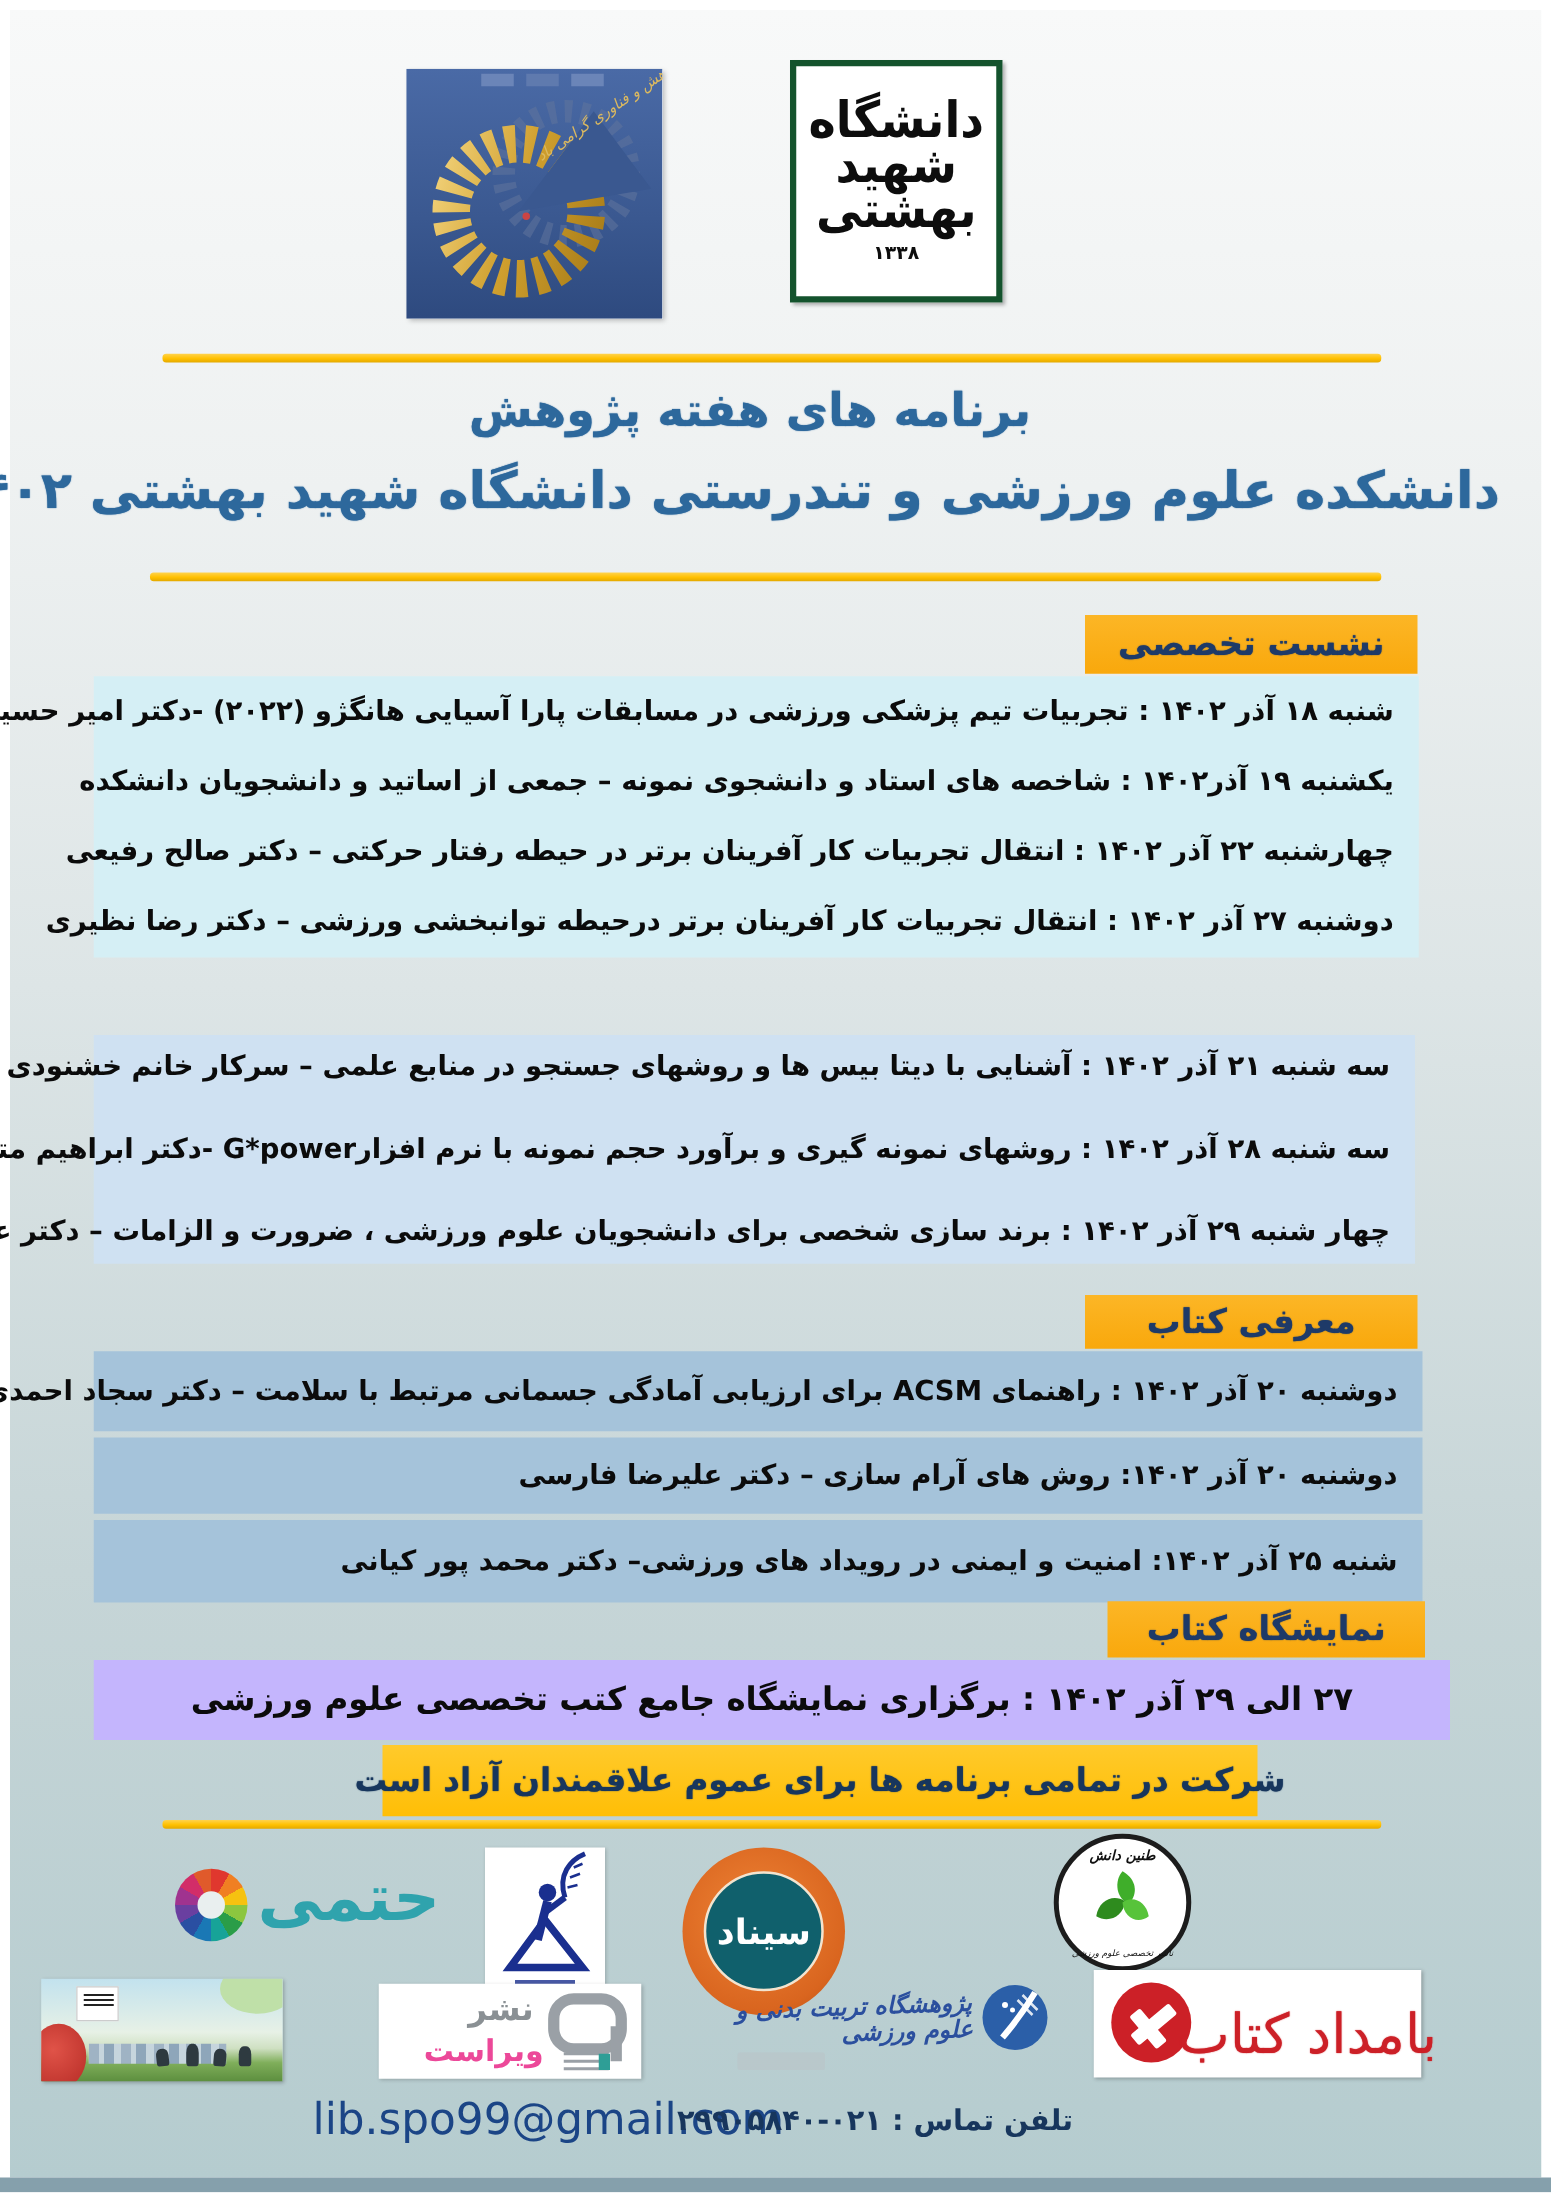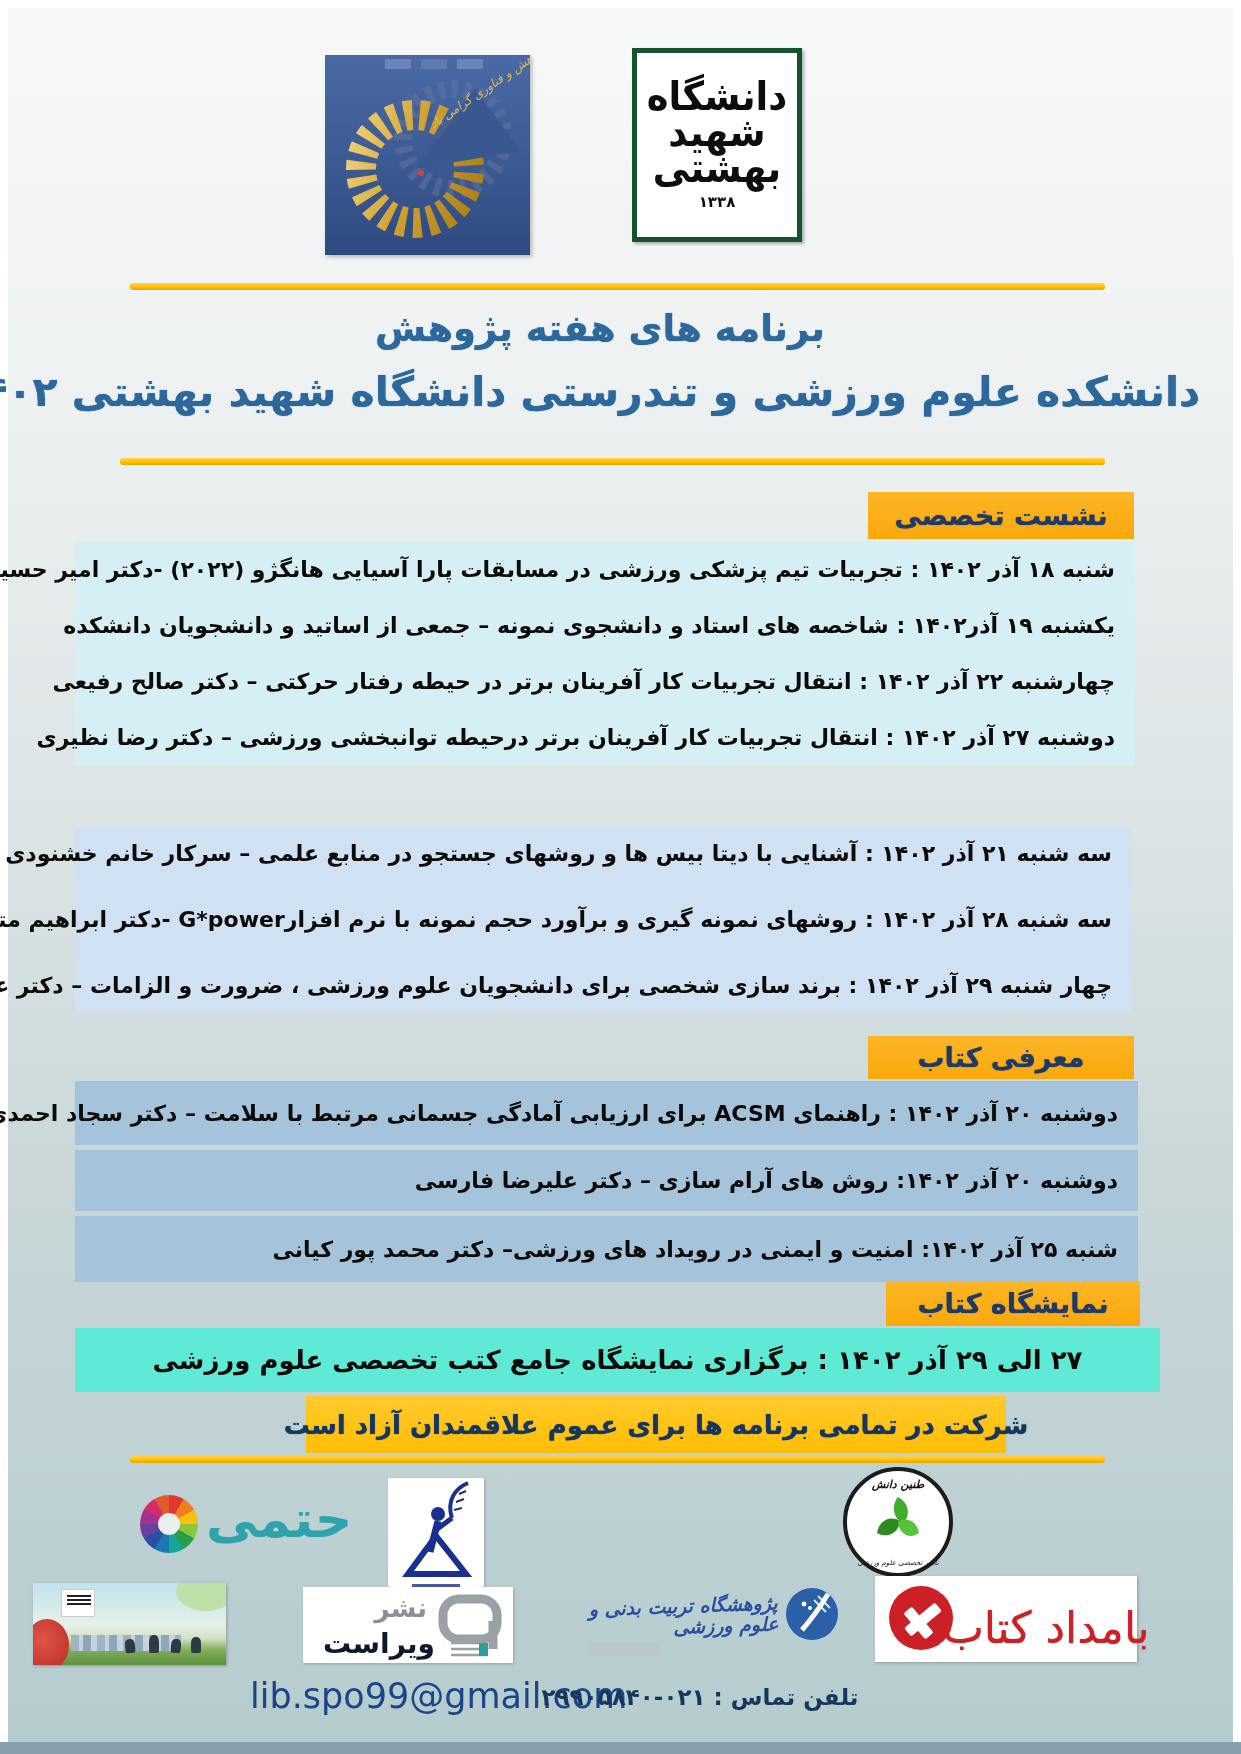--- a/index.html
+++ b/index.html
@@ -60,21 +60,21 @@
   }
   .b1{left:75px;top:541px;width:1060px;height:225px;background:#d5eff5;}
   .b1 .row{height:56px;}
   .b2{left:75px;top:828px;width:1057px;height:183px;background:#cfe1f2;gap:16px;}
   .b2 .row{height:60px;}
   .r3{left:75px;width:1063px;background:#a5c3da;}
   .r3a{top:1081px;height:64px;}
   .r3b{top:1150px;height:61px;}
   .r3c{top:1216px;height:66px;}
   .b4{
-    left:75px;top:1328px;width:1085px;height:64px;background:#5eead4;
+    left:75px;top:1328px;width:1085px;height:64px;background:#c4b5fd;
     display:flex;align-items:center;justify-content:center;direction:rtl;
     font-size:26px;font-weight:bold;color:#0b0b0b;white-space:nowrap;
   }
 
   
   .banner{
     left:306px;top:1396px;width:700px;height:57px;
     background:linear-gradient(180deg,#ffca2b,#ffbe06);
     display:flex;align-items:center;justify-content:center;direction:rtl;
     font-size:26px;font-weight:bold;color:#17365d;white-space:nowrap;
@@ -114,21 +114,21 @@
   .photo-chip::after{content:"";position:absolute;left:5px;top:5px;width:24px;height:12px;
     background:repeating-linear-gradient(180deg,#222 0 2px,#fff 2px 4px);}
   .cyclist{position:absolute;bottom:12px;width:10px;height:14px;background:#2e3a40;border-radius:40% 40% 20% 20%;}
   .cy1{left:92px;transform:rotate(-6deg);}
   .cy2{left:116px;height:18px;}
   .cy3{left:138px;transform:rotate(5deg);}
   .cy4{left:158px;height:16px;}
 
   .virast{left:303px;top:1587px;width:210px;height:76px;background:#ffffff;box-shadow:1px 1px 3px rgba(0,0,0,.2);}
   .virast-w1{position:absolute;right:86px;top:6px;font-size:26px;font-weight:bold;color:#8a9094;letter-spacing:10px;direction:rtl;}
-  .virast-w2{position:absolute;right:78px;top:40px;font-size:28px;font-weight:bold;color:#0f172a;letter-spacing:4px;direction:rtl;}
+  .virast-w2{position:absolute;right:78px;top:40px;font-size:24px;font-weight:bold;color:#ec4899;letter-spacing:4px;direction:rtl;}
 
   .institute{left:568px;top:1570px;width:272px;height:95px;}
   .inst-text{position:absolute;right:62px;top:26px;width:205px;font-size:19px;font-weight:bold;color:#2b4f9e;
     direction:rtl;text-align:right;font-style:italic;line-height:1.1;transform:rotate(-2deg);}
   .inst-smudge{position:absolute;right:180px;top:72px;width:70px;height:14px;background:#b9c2c6;opacity:.55;border-radius:2px;}
 
   .bamdad{left:875px;top:1576px;width:262px;height:86px;background:#ffffff;box-shadow:1px 1px 3px rgba(0,0,0,.25);}
   .bamdad-circle{position:absolute;left:14px;top:10px;width:64px;height:64px;border-radius:50%;background:#cc2027;overflow:hidden;}
   .bamdad-bar1{position:absolute;left:14px;top:28px;width:40px;height:11px;background:#ffffff;transform:rotate(-40deg);border-radius:2px;}
   .bamdad-bar2{position:absolute;left:24px;top:20px;width:11px;height:34px;background:#ffffff;transform:rotate(-40deg);border-radius:2px;}
@@ -221,20 +221,23 @@
       <path d="M20 96 L48 58 L78 96 Z" fill="none" stroke="#1a2f8f" stroke-width="6"></path>
       <circle cx="50" cy="36" r="7" fill="#1a2f8f"></circle>
       <path d="M50 43 L42 74" stroke="#1a2f8f" stroke-width="7" fill="none"></path>
       <path d="M48 52 L64 40" stroke="#1a2f8f" stroke-width="5" fill="none"></path>
       <path d="M64 40 C58 22 68 10 80 5" stroke="#1a2f8f" stroke-width="4" fill="none"></path>
       <path d="M66 32 L74 30 M68 24 L76 21 M71 16 L78 13" stroke="#1a2f8f" stroke-width="2"></path>
       <rect x="24" y="106" width="48" height="4" fill="#1a2f8f" opacity="0.8"></rect>
     </svg>
   </div>
 
+  <div class="abs sina-badge">
+    <div class="sina-inner">سیناد</div>
+  </div>
 
   <div class="tanin">
     <div class="tanin-top">طنین دانش</div>
     <svg width="62" height="58" viewBox="0 0 62 58">
       <path d="M31 4 C42 10 44 22 36 30 C26 26 24 12 31 4 Z" fill="#3fae2a"></path>
       <path d="M10 40 C12 27 24 22 33 28 C32 40 20 46 10 40 Z" fill="#2e8b1e"></path>
       <path d="M52 40 C50 28 39 23 31 29 C32 41 43 47 52 40 Z" fill="#57c33a"></path>
     </svg>
     <div class="tanin-bottom">ناشر تخصصی علوم ورزشی</div>
   </div>

